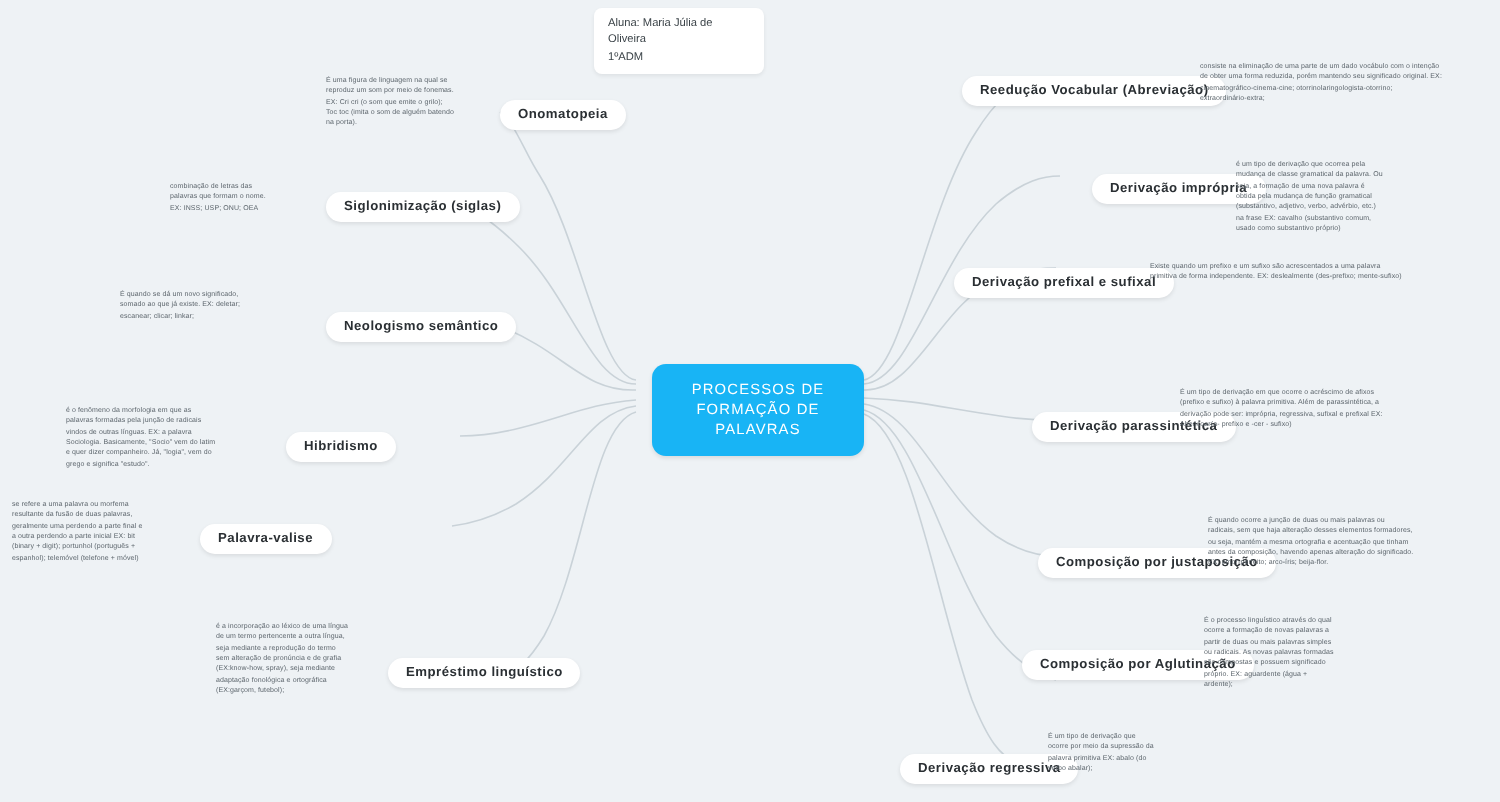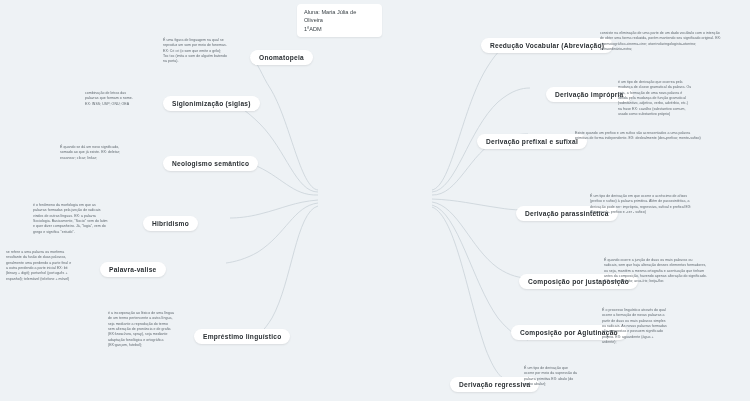--- a/index.html
+++ b/index.html
@@ -64,20 +64,22 @@
     <path d="M432,195 C458,196 470,152 498,140 C510,135 520,134 528,134"></path>
     <path d="M432,199 C458,200 472,204 500,208 C512,210 520,210 528,210"></path>
     <path d="M432,202 C458,206 470,248 498,268 C510,276 520,278 528,278"></path>
     <path d="M432,205 C458,212 472,282 498,318 C510,333 520,338 528,340"></path>
     <path d="M432,207 C456,216 468,300 486,350 C494,370 500,378 508,381"></path>
   </svg>
 
   <div class="node hdr" style="left:297px;top:4px;width:85px;">Aluna: Maria Júlia de Oliveira
 1ºADM</div>
 
+  <div class="node central" style="left:326px;top:182px;width:106px;">PROCESSOS DE
+FORMAÇÃO DE PALAVRAS</div>
 
   <div class="node" style="left:250px;top:46px;">
     <span class="pill">Onomatopeia</span>
   </div>
   <div class="desc" style="left:163px;top:38px;width:90px;">É uma figura de linguagem na qual se
 reproduz um som por meio de fonemas.
 EX: Cri cri (o som que emite o grilo);
 Toc toc (imita o som de alguém batendo
 na porta).</div>
 

